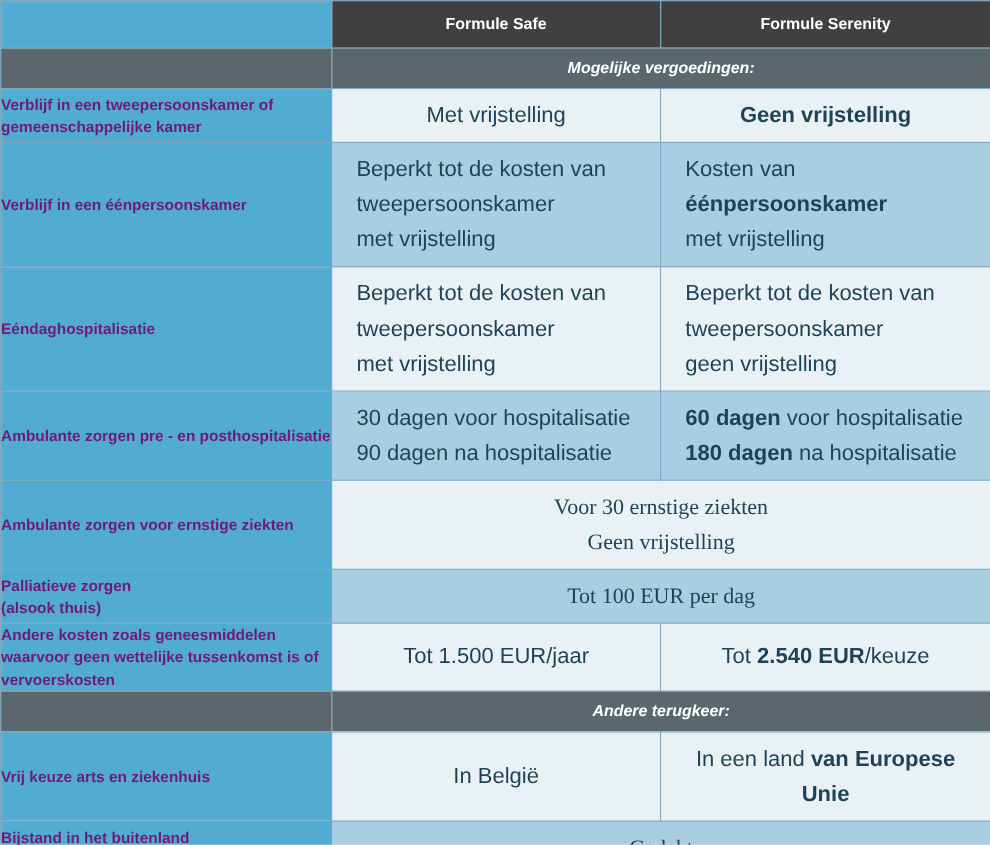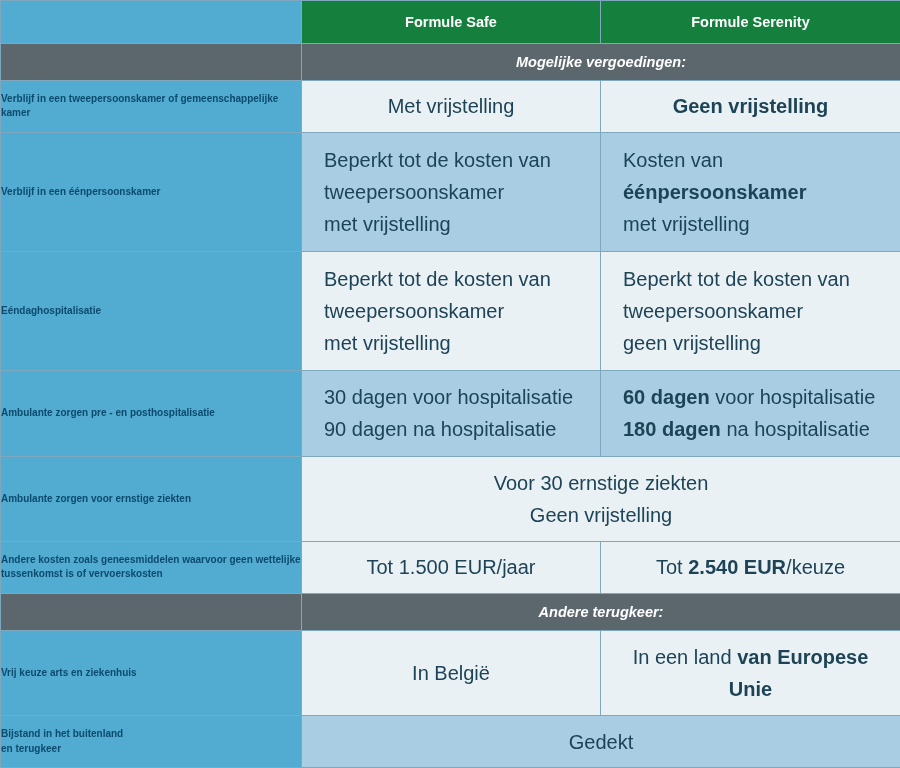--- a/index.html
+++ b/index.html
@@ -25,21 +25,21 @@
     border: 1px solid #7fa7bd;
   }
 
   
   col.c-label { width: 301px; }
   col.c-safe  { width: 299px; }
   col.c-ser   { width: 300px; }
 
   
   .hdr-cell {
-    background: #15803d;
+    background: #404040;
     color: #ffffff;
     font-size: 14.5px;
     font-weight: bold;
     text-align: center;
     height: 42px;
     border-color: #52abd0;
     border-right-color: #7cc0dc;
     border-left-color: #7cc0dc;
   }
   .hdr-blank {
@@ -61,22 +61,22 @@
     font-size: 14.5px;
     font-weight: bold;
     text-align: center;
     height: 36px;
     font-style: italic;
   }
 
   
   .lbl {
     background: #52abd0;
-    color: #0c4a6e;
-    font-size: 10px;
+    color: #701a75;
+    font-size: 14px;
     font-weight: bold;
     line-height: 1.45;
     padding: 10px 0 10px 22px;
     border-color: #3d93b8;
   }
 
   
   .val {
     font-size: 20px;
     color: #1d4456;
@@ -84,21 +84,21 @@
     border-color: #aebfc9;
   }
   .val.light  { background: #eaf1f4; }
   .val.dark   { background: #a9cde2; }
   .val.center { text-align: center; padding: 8px 14px; }
   .val.left   { text-align: left;   padding: 8px 0 8px 22px; }
 
   .val b { font-weight: bold; }
 
   
-  .val.span { text-align: center; padding: 8px 14px; }
+  .val.span { text-align: center; padding: 8px 14px; font-family: Liberation Serif, serif; }
 </style>
 </head>
 <body>
 
 <table class="comparison-table">
   <colgroup>
     <col class="c-label">
       <col class="c-safe">
       <col class="c-ser">
   </colgroup>
@@ -137,20 +137,24 @@
       <td class="lbl">Ambulante zorgen pre - en posthospitalisatie</td>
       <td class="val dark left">30 dagen voor hospitalisatie<br>90 dagen na hospitalisatie</td>
       <td class="val dark left"><b>60 dagen</b><span> voor hospitalisatie</span><br><b>180 dagen</b><span> na hospitalisatie</span></td>
     </tr>
 
     <tr>
       <td class="lbl">Ambulante zorgen voor ernstige ziekten</td>
       <td class="val light span" colspan="2">Voor 30 ernstige ziekten<br>Geen vrijstelling</td>
     </tr>
 
+    <tr>
+      <td class="lbl">Palliatieve zorgen<br>(alsook thuis)</td>
+      <td class="val dark span" colspan="2">Tot 100 EUR per dag</td>
+    </tr>
 
     <tr>
       <td class="lbl">Andere kosten zoals geneesmiddelen waarvoor geen wettelijke tussenkomst is of vervoerskosten</td>
       <td class="val light center">Tot 1.500 EUR/jaar</td>
       <td class="val light center"><span>Tot </span><b>2.540 EUR</b><span>/keuze</span></td>
     </tr>
 
     <tr>
       <td class="section-label"></td>
       <td class="section-title" colspan="2">Andere terugkeer:</td>

